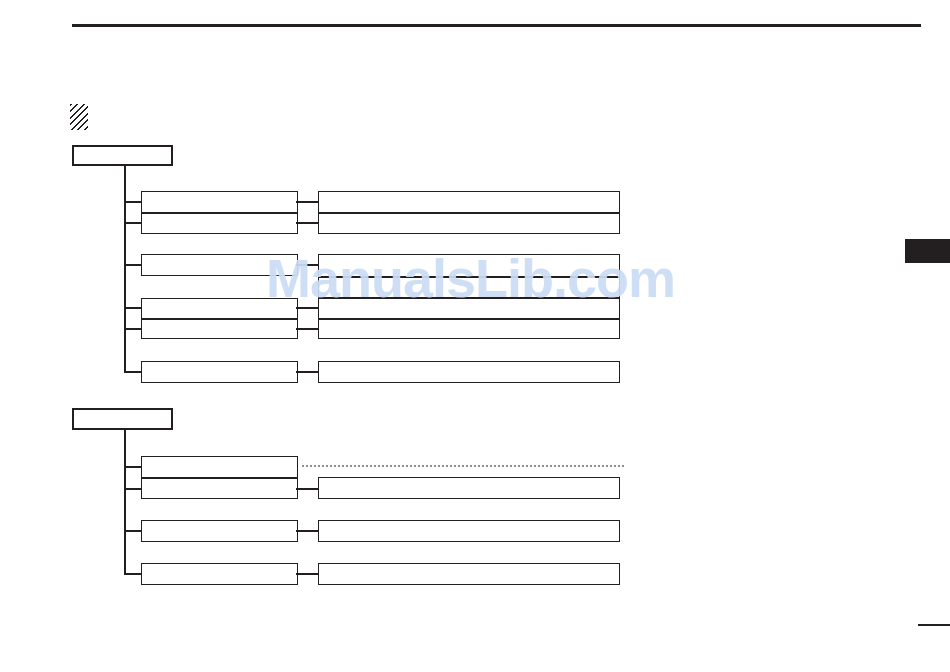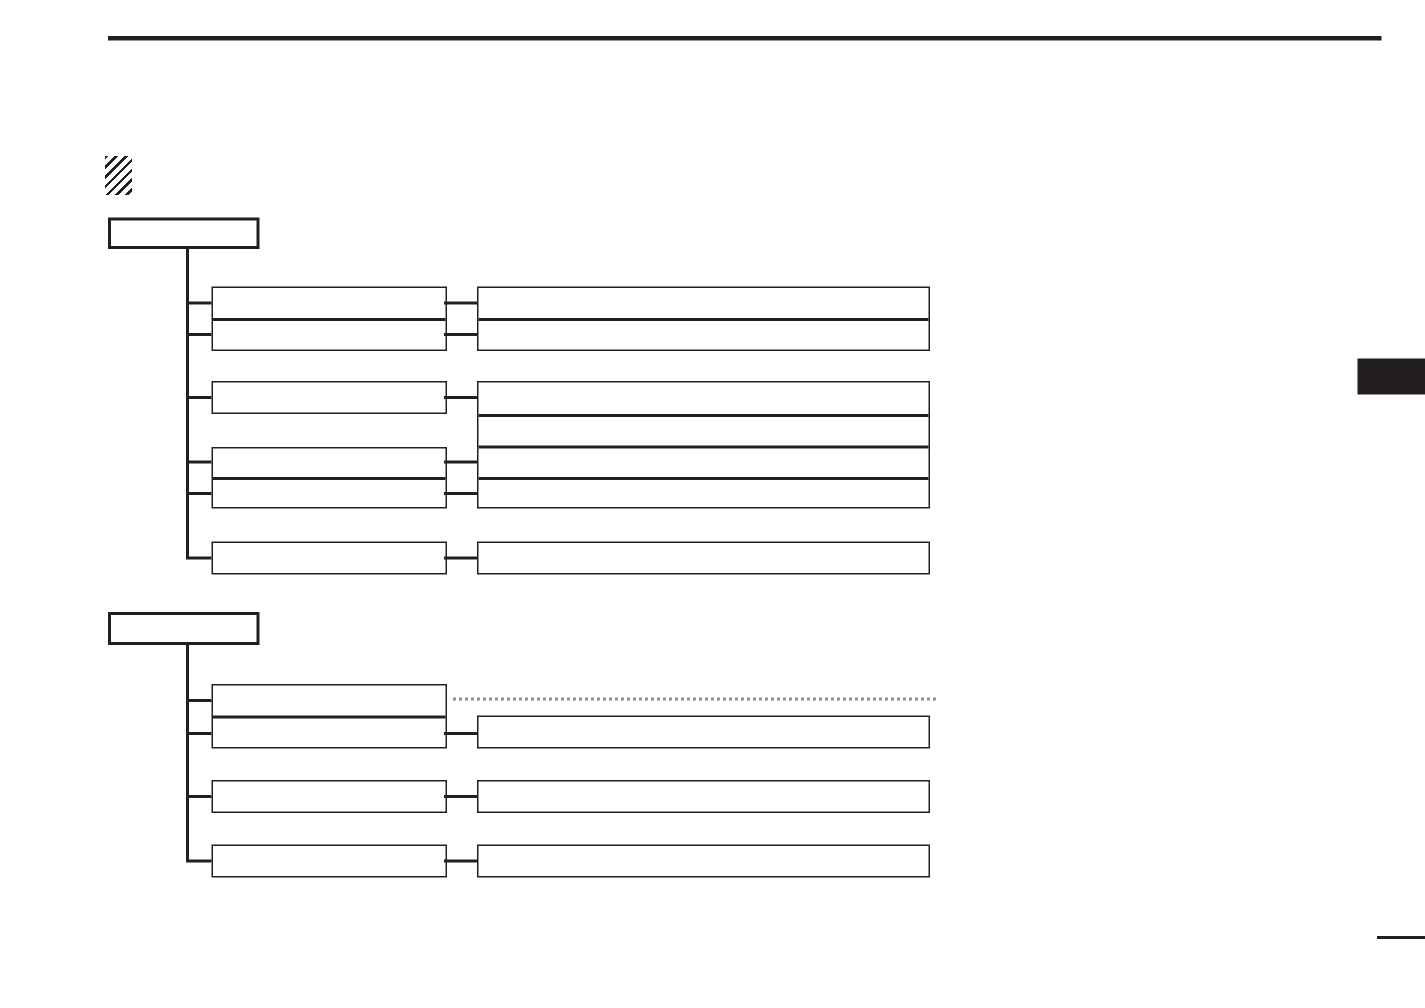--- a/index.html
+++ b/index.html
@@ -113,14 +113,15 @@
   <div class="dotted-line"></div>
 
   <div class="hline" style="left:296px;top:488px;width:23px"></div>
   <div class="hline" style="left:296px;top:530px;width:23px"></div>
   <div class="hline" style="left:296px;top:573px;width:23px"></div>
 
   <div class="box" style="left:318px;top:477px;width:302px;height:22px"></div>
   <div class="box" style="left:318px;top:520px;width:302px;height:22px"></div>
   <div class="box" style="left:318px;top:563px;width:302px;height:22px"></div>
 
+  <div class="watermark">ManualsLib.com</div>
 
 </div>
 
 </body></html>

